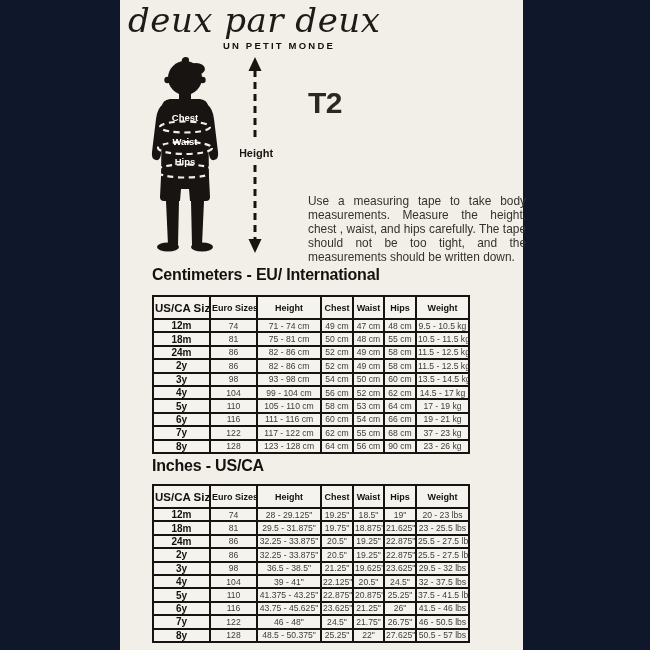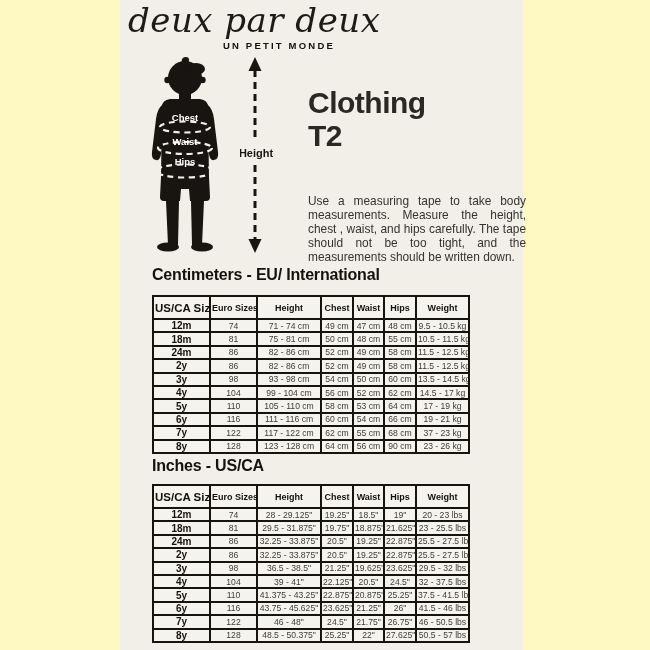--- a/index.html
+++ b/index.html
@@ -1,21 +1,21 @@
 <!DOCTYPE html>
 <html><head>
 <meta charset="utf-8">
 <style>
   html,body{margin:0;padding:0;}
   body{
     width:650px;height:650px;background:#ffffff;
     font-family:"Liberation Sans",sans-serif;color:#181411;
     -webkit-font-smoothing:antialiased;
   }
-  .canvas{position:relative;width:650px;height:650px;background:#fef9c3;overflow:hidden;}
+  .canvas{position:relative;width:650px;height:650px;background:#0f172a;overflow:hidden;}
   .panel{position:absolute;left:120px;top:0;width:403px;height:650px;background:#f2efe9;}
 
   
   .brand{
     position:absolute;left:8px;top:0px;width:232px;
     font-family:"DejaVu Serif",serif;font-style:italic;font-weight:normal;
     font-size:34px;color:#1d1a17;letter-spacing:0.5px;white-space:nowrap;
   }
   .tagline{
     position:absolute;left:100px;top:40px;width:115px;text-align:right;
@@ -100,21 +100,20 @@
         <path d="M15,196 L8.5,182 L21.5,182 Z"></path>
       </g>
       <g stroke="#181411" stroke-width="3" stroke-dasharray="7 5">
         <line x1="15" y1="13" x2="15" y2="84"></line>
         <line x1="15" y1="108" x2="15" y2="183"></line>
       </g>
       <text x="16" y="100" text-anchor="middle" font-family="Liberation Sans, sans-serif" font-size="11" font-weight="bold" fill="#181411">Height</text>
     </svg>
 
     <div class="title">
-      <div>Clothing</div>
       <div>T2</div>
     </div>
     <div class="desc">Use a measuring tape to take body measurements. Measure the height, chest , waist, and hips carefully. The tape should not be too tight, and the measurements should be written down.</div>
 
     <div class="section-title cm">Centimeters - EU/ International</div>
     <table class="size-table cm">
       <colgroup>
         <col style="width:57px">
           <col style="width:47px">
           <col style="width:64px">

